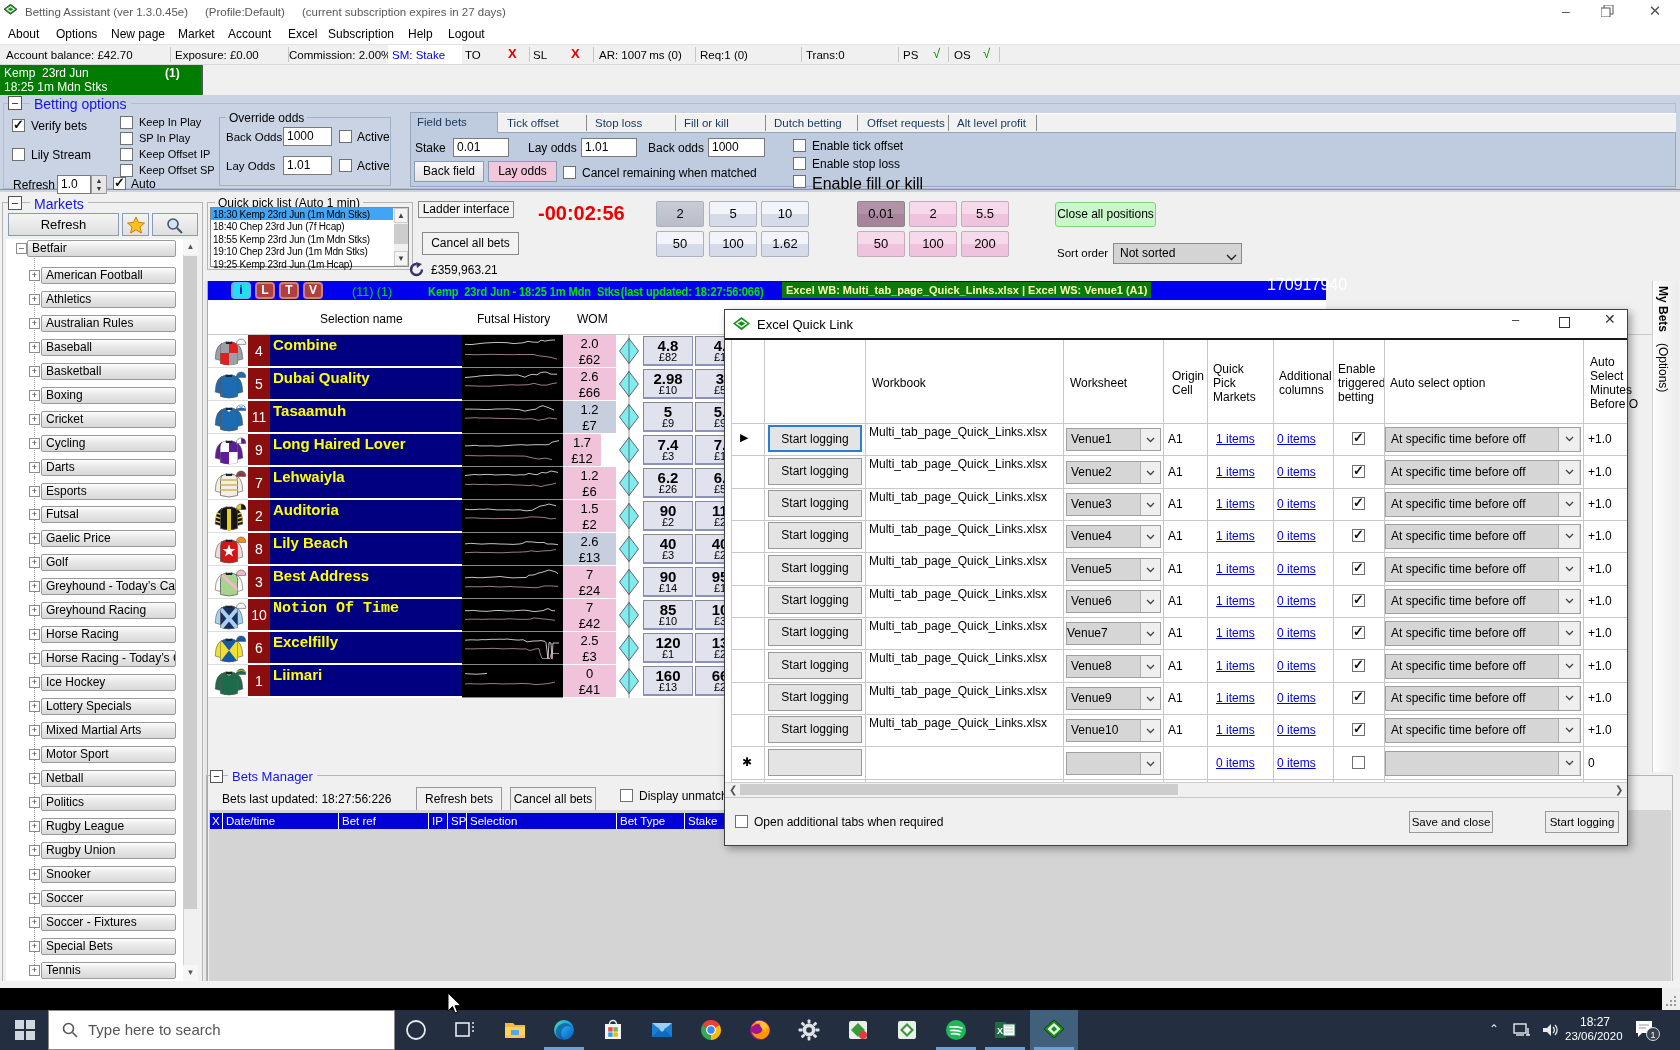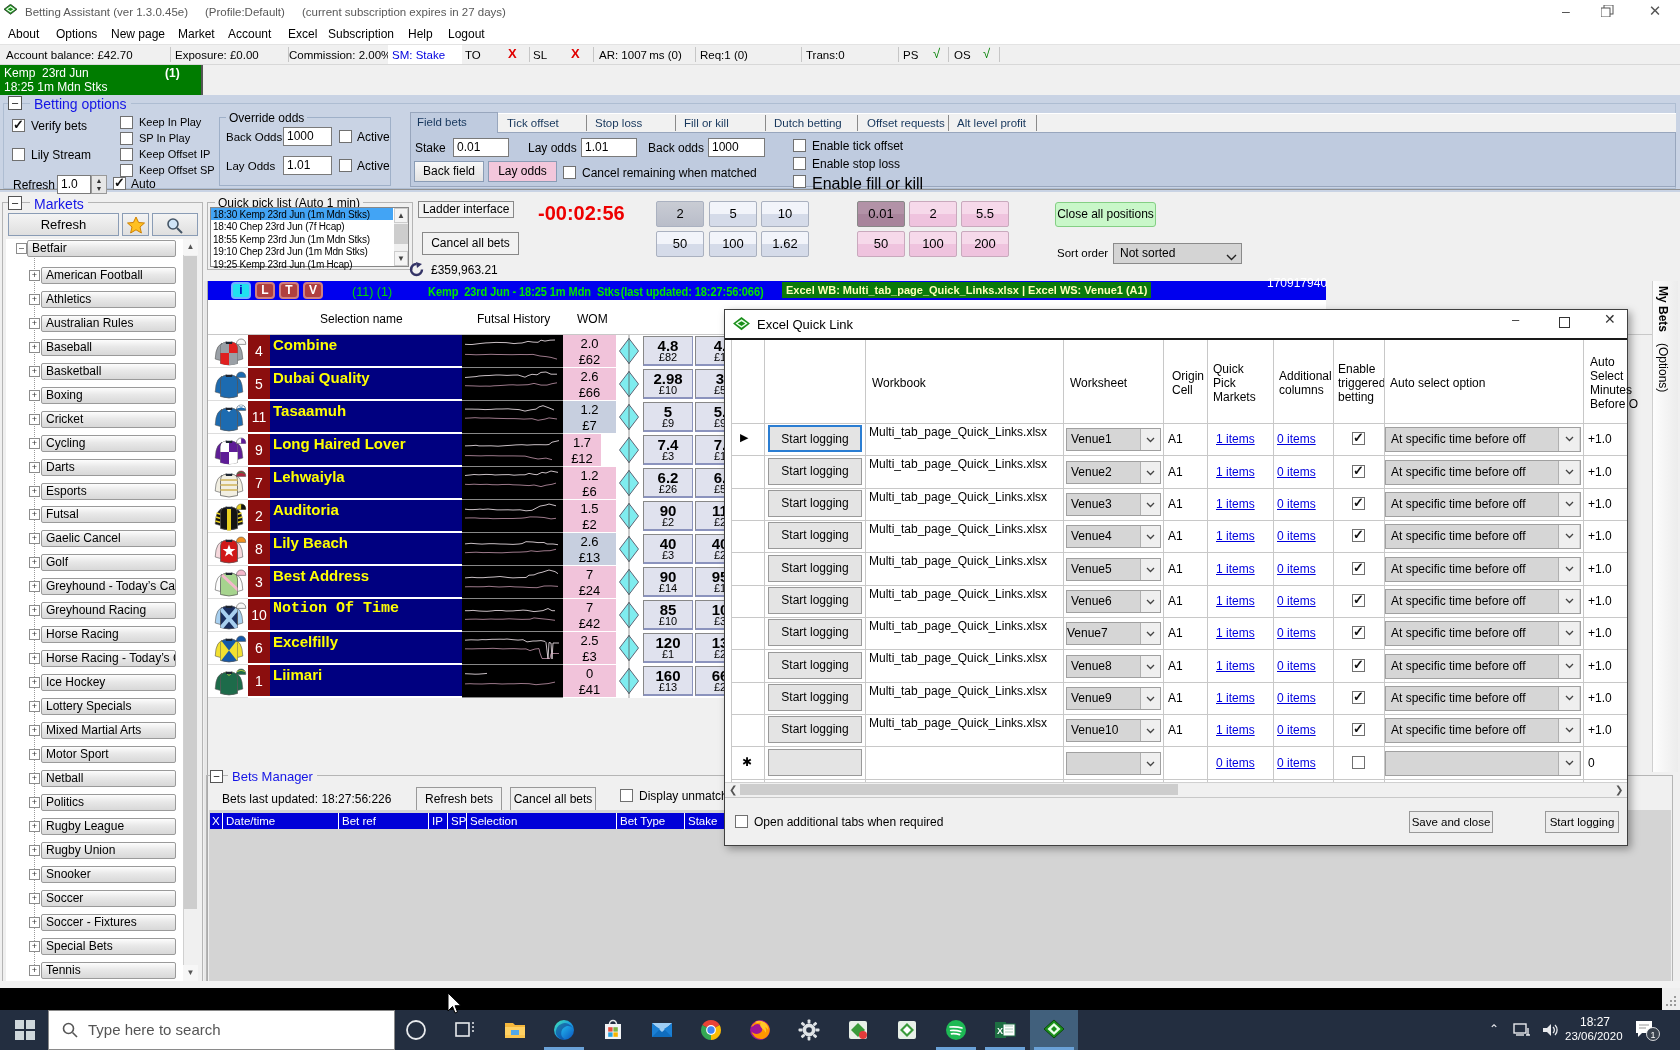--- a/index.html
+++ b/index.html
@@ -183,21 +183,21 @@
 <div class="tree-btn" style="left:41px;top:411px;width:135px;">Cricket</div>
 <div class="plus" style="left:29px;top:438px;">+</div>
 <div class="tree-btn" style="left:41px;top:435px;width:135px;">Cycling</div>
 <div class="plus" style="left:29px;top:462px;">+</div>
 <div class="tree-btn" style="left:41px;top:459px;width:135px;">Darts</div>
 <div class="plus" style="left:29px;top:486px;">+</div>
 <div class="tree-btn" style="left:41px;top:483px;width:135px;">Esports</div>
 <div class="plus" style="left:29px;top:509px;">+</div>
 <div class="tree-btn" style="left:41px;top:506px;width:135px;">Futsal</div>
 <div class="plus" style="left:29px;top:533px;">+</div>
-<div class="tree-btn" style="left:41px;top:530px;width:135px;">Gaelic Cancel</div>
+<div class="tree-btn" style="left:41px;top:530px;width:135px;">Gaelic Price</div>
 <div class="plus" style="left:29px;top:557px;">+</div>
 <div class="tree-btn" style="left:41px;top:554px;width:135px;">Golf</div>
 <div class="plus" style="left:29px;top:581px;">+</div>
 <div class="tree-btn" style="left:41px;top:578px;width:135px;">Greyhound - Today’s Card</div>
 <div class="plus" style="left:29px;top:605px;">+</div>
 <div class="tree-btn" style="left:41px;top:602px;width:135px;">Greyhound Racing</div>
 <div class="plus" style="left:29px;top:629px;">+</div>
 <div class="tree-btn" style="left:41px;top:626px;width:135px;">Horse Racing</div>
 <div class="plus" style="left:29px;top:653px;">+</div>
 <div class="tree-btn" style="left:41px;top:650px;width:135px;">Horse Racing - Today’s Car</div>
@@ -273,21 +273,21 @@
     </svg></div>
 
 <div class="ab" style="left:208px;top:281px;width:1118px;height:19px;background:#0000ee;"></div>
 <div class="ab" style="left:231px;top:282px;width:20px;height:17px;background:#20e0f0;border:2px solid #70b0ff;border-radius:4px;color:#0000c0;font-weight:bold;font-size:12px;text-align:center;line-height:13px;">i</div>
 <div class="ab" style="left:255px;top:282px;width:20px;height:17px;background:#b04040;border:2px solid #d08080;border-radius:4px;color:#fff;font-weight:bold;font-size:12px;text-align:center;line-height:13px;">L</div>
 <div class="ab" style="left:279px;top:282px;width:20px;height:17px;background:#b04040;border:2px solid #d08080;border-radius:4px;color:#fff;font-weight:bold;font-size:12px;text-align:center;line-height:13px;">T</div>
 <div class="ab" style="left:303px;top:282px;width:20px;height:17px;background:#b04040;border:2px solid #d08080;border-radius:4px;color:#fff;font-weight:bold;font-size:12px;text-align:center;line-height:13px;">V</div>
 <div class="lbl" style="left:352px;top:285px;font-size:12.5px;color:#00d800;">(11) (1)</div>
 <div class="lbl" style="left:428px;top:285px;font-size:12px;font-weight:bold;color:#00e400;letter-spacing:-0.1px;transform:scaleX(0.92);transform-origin:0 0;">Kemp&nbsp; 23rd Jun - 18:25 1m Mdn&nbsp; Stks (last updated: 18:27:56:066)</div>
 <div class="ab" style="left:782px;top:282px;height:16px;background:#0a7a0a;color:#ffffb8;font-weight:bold;font-size:11px;line-height:16px;padding:0 4px;white-space:nowrap;">Excel WB: Multi_tab_page_Quick_Links.xlsx | Excel WS: Venue1 (A1)</div>
-<div class="lbl" style="left:1267px;top:276px;font-size:12px;color:#fff;">170917940</div>
+<div class="lbl" style="left:1267px;top:276px;font-size:16px;color:#fff;">170917940</div>
 
 <div class="ab" style="left:204px;top:300px;width:1122px;height:400px;background:#fff;"></div>
 <div class="ab" style="left:204px;top:281px;width:4px;height:704px;background:#e8e8e8;border-right:1px solid #aaa;"></div>
 
 <div class="lbl" style="left:320px;top:312px;font-size:12px;">Selection name</div>
 <div class="lbl" style="left:477px;top:312px;font-size:12px;">Futsal History</div>
 <div class="lbl" style="left:577px;top:312px;font-size:12px;">WOM</div>
 <div class="ab" style="left:208px;top:334px;width:1444px;height:1px;background:#c8c8c8;"></div>
 
 <div class="ab" style="left:208px;top:335px;width:40px;height:33px;background:#fff;border-bottom:1px solid #ddd;"><svg width="40" height="33" viewBox="0 0 40 33" style="margin-left:1px">

